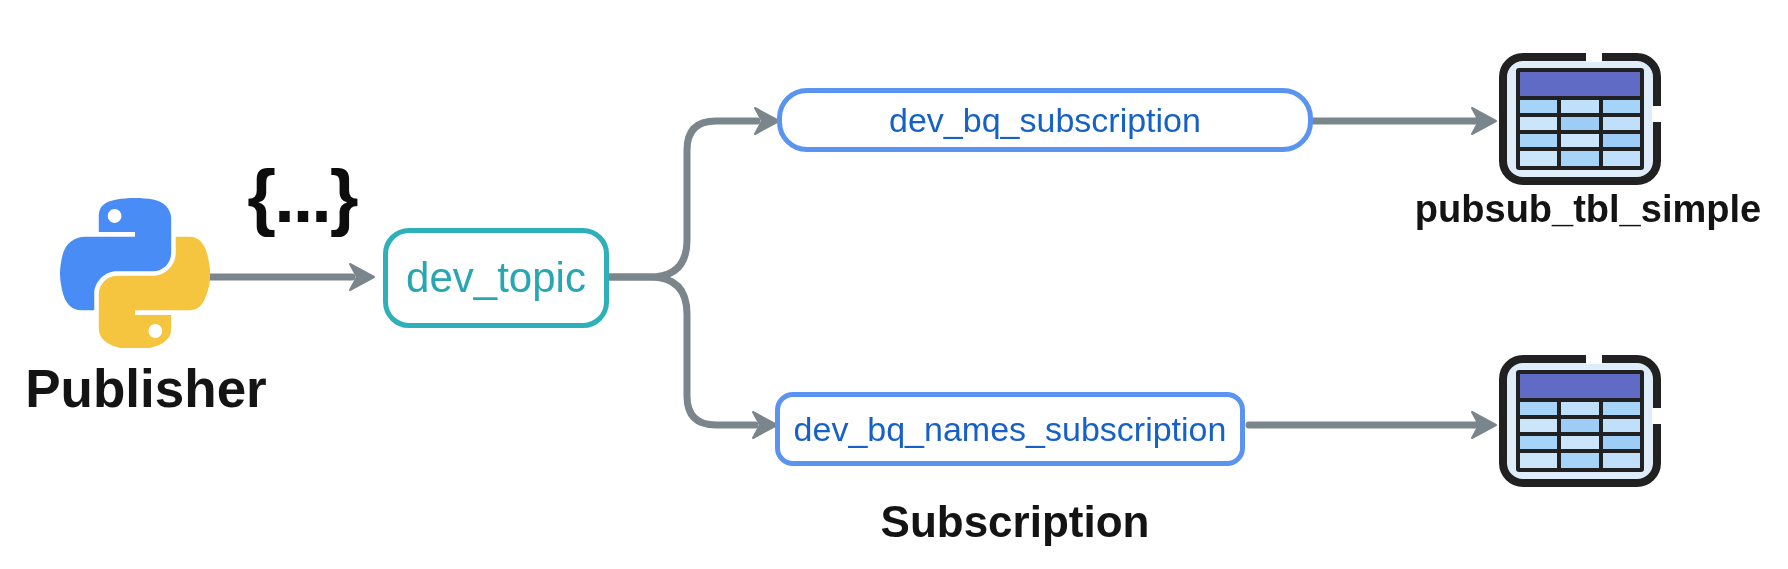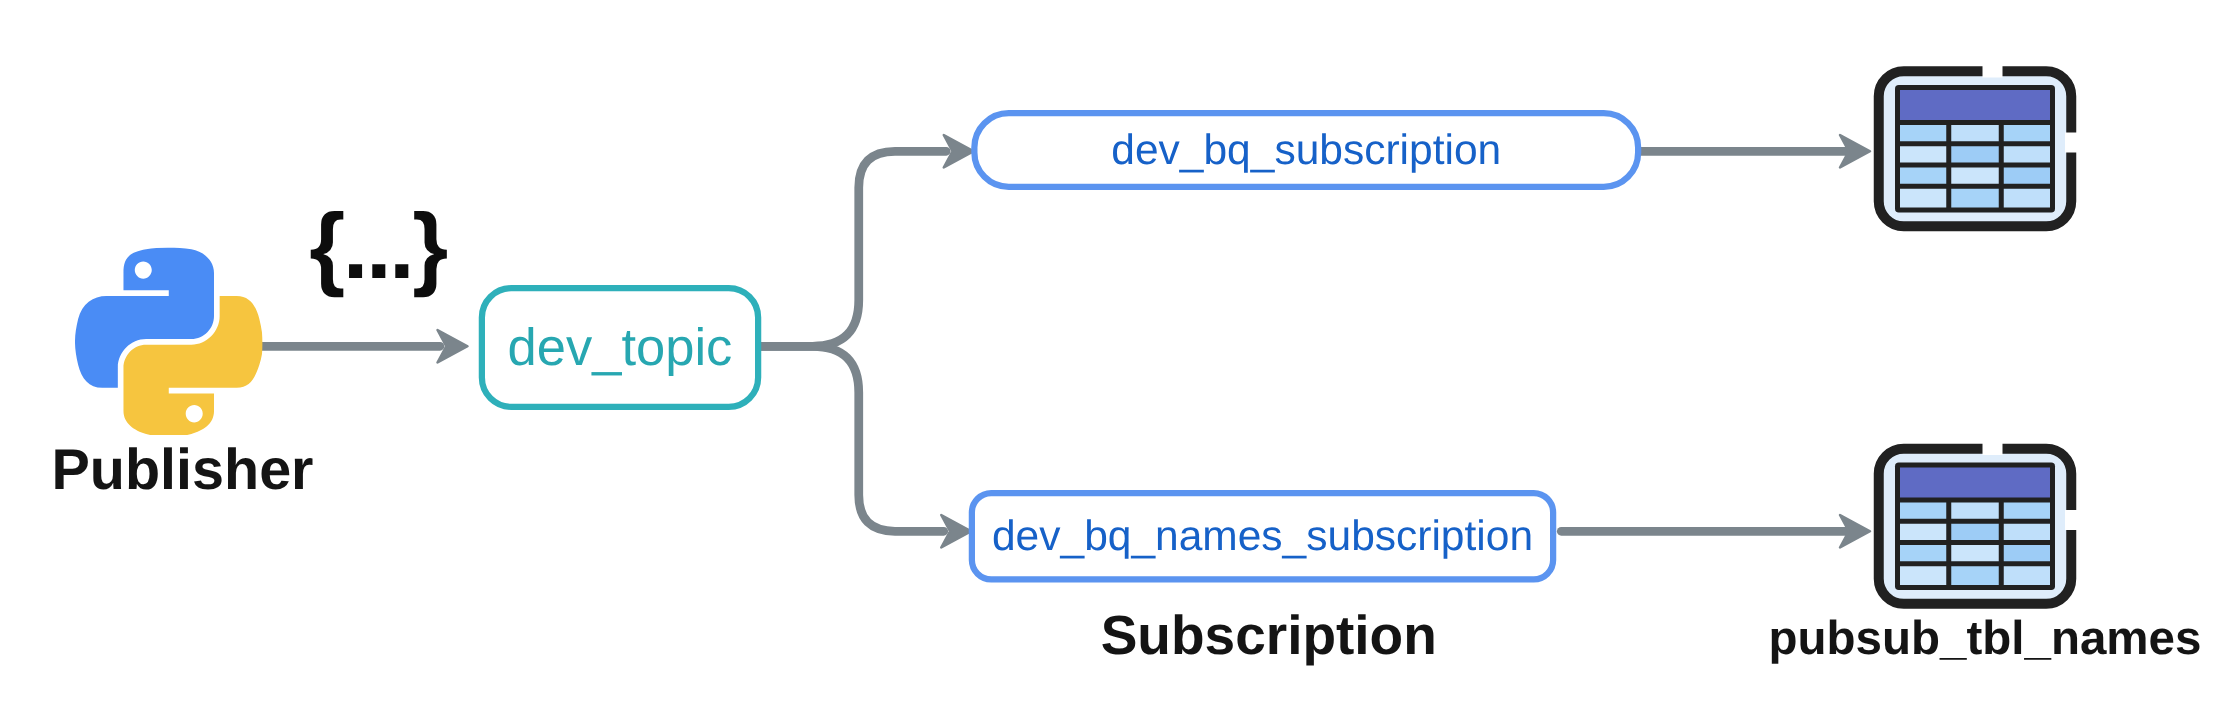--- a/index.html
+++ b/index.html
@@ -15,23 +15,23 @@
   #connectors { position: absolute; left: 0; top: 0; width: 1788px; height: 569px; }
 
   .diagram-label {
     position: absolute;
     color: #141414;
     font-weight: 700;
     text-align: center;
     letter-spacing: 0px;
     white-space: nowrap;
   }
-  .lbl-publisher    { left: 6px;    top: 348px; width: 280px; font-size: 46px; }
+  .lbl-publisher    { left: 6px;    top: 358px; width: 280px; font-size: 53px; }
   .lbl-topic        { left: 388px;  top: 330px; width: 200px; font-size: 44px; }
-  .lbl-subscription { left: 815px;  top: 484px; width: 400px; font-size: 44px; }
+  .lbl-subscription { left: 815px;  top: 497px; width: 400px; font-size: 44px; }
   .lbl-table-top    { left: 1398px; top: 188px; width: 380px; font-size: 38px; }
   .lbl-table-bottom { left: 1398px; top: 490px; width: 380px; font-size: 38px; }
 
   .json-symbol {
     position: absolute;
     left: 222px; top: 154px; width: 160px;
     text-align: center;
     font-size: 74px;
     font-weight: 600;
     color: #0d0d0d;
@@ -145,15 +145,15 @@
     <rect x="22" y="82" width="37" height="13" fill="#A6D3F8"></rect>
       <rect x="63" y="82" width="38" height="13" fill="#CBE5FB"></rect>
       <rect x="105" y="82" width="37" height="13" fill="#9DCCF6"></rect>
     <rect x="22" y="99" width="37" height="15" fill="#CBE5FB"></rect>
       <rect x="63" y="99" width="38" height="15" fill="#A6D3F8"></rect>
       <rect x="105" y="99" width="37" height="15" fill="#BFDFFA"></rect>
   </svg>
 
   <div class="diagram-label lbl-publisher">Publisher</div>
   <div class="diagram-label lbl-subscription">Subscription</div>
-  <div class="diagram-label lbl-table-bottom">pubsub_tbl_names</div>
+  <div class="diagram-label lbl-table-top">pubsub_tbl_simple</div>
 
 </div>
 
 </body></html>

